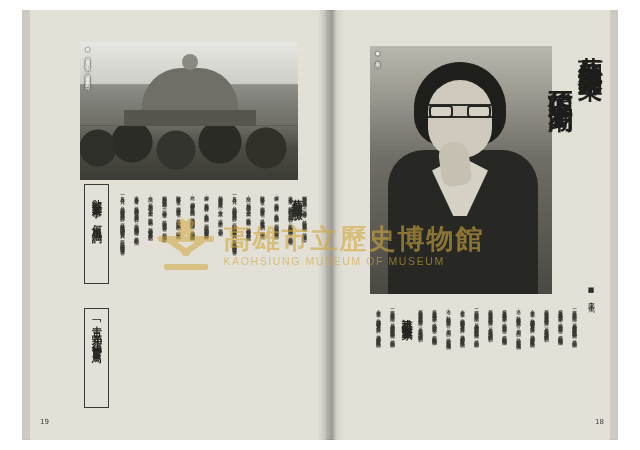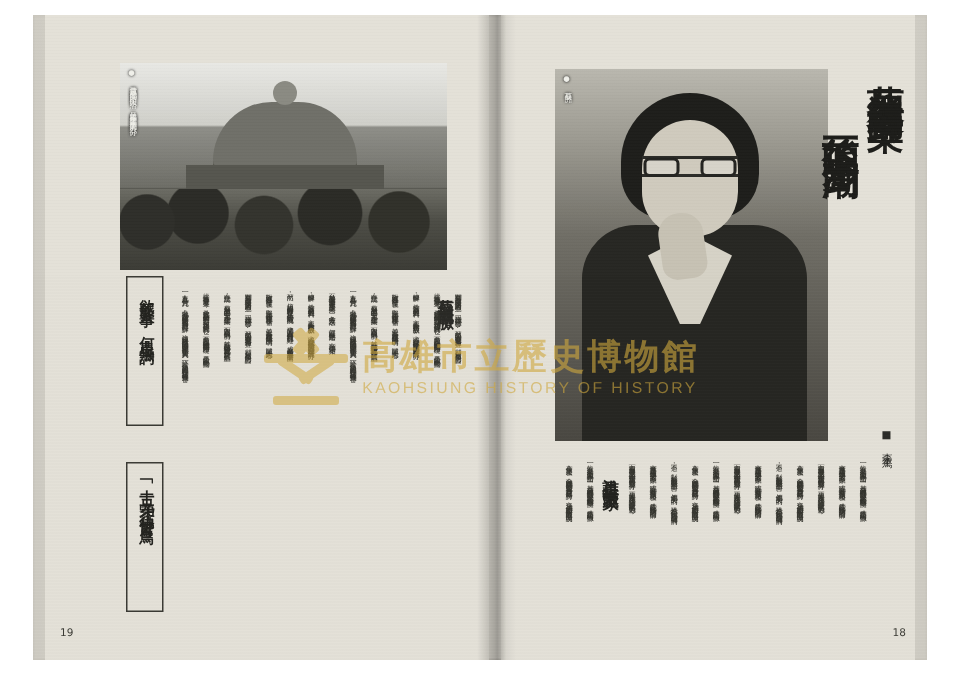--- a/index.html
+++ b/index.html
@@ -332,21 +332,21 @@
   }
   .wm-logo .stroke {
     position: absolute;
     background: #cfa83e;
     border-radius: 2px;
   }
   .wm-text {
     opacity: 0.6;
   }
   .wm-cn {
-    font-size: 23px;
+    font-size: 27px;
     font-weight: bold;
     color: #cfa83e;
     letter-spacing: 2px;
     line-height: 1;
   }
   .wm-en {
     font-size: 10.5px;
     color: #cfa83e;
     letter-spacing: 1.6px;
     margin-top: 3px;
@@ -433,18 +433,18 @@
       <div class="wm-logo">
         <div class="stroke" style="left:26px; top:0px;  width:8px;  height:20px; transform:rotate(40deg);"></div>
         <div class="stroke" style="left:26px; top:0px;  width:8px;  height:20px; transform:rotate(-40deg);"></div>
         <div class="stroke" style="left:2px;  top:18px; width:56px; height:6px;"></div>
         <div class="stroke" style="left:10px; top:26px; width:26px; height:6px; transform:rotate(34deg);"></div>
         <div class="stroke" style="left:24px; top:26px; width:26px; height:6px; transform:rotate(-34deg);"></div>
         <div class="stroke" style="left:8px;  top:46px; width:44px; height:6px;"></div>
       </div>
       <div class="wm-text">
         <div class="wm-cn">高雄市立歷史博物館</div>
-        <div class="wm-en">KAOHSIUNG HISTORY OF HISTORY</div>
+        <div class="wm-en">KAOHSIUNG MUSEUM OF MUSEUM</div>
       </div>
     </div>
 
   </div>
 </div>
 
 </body></html>

